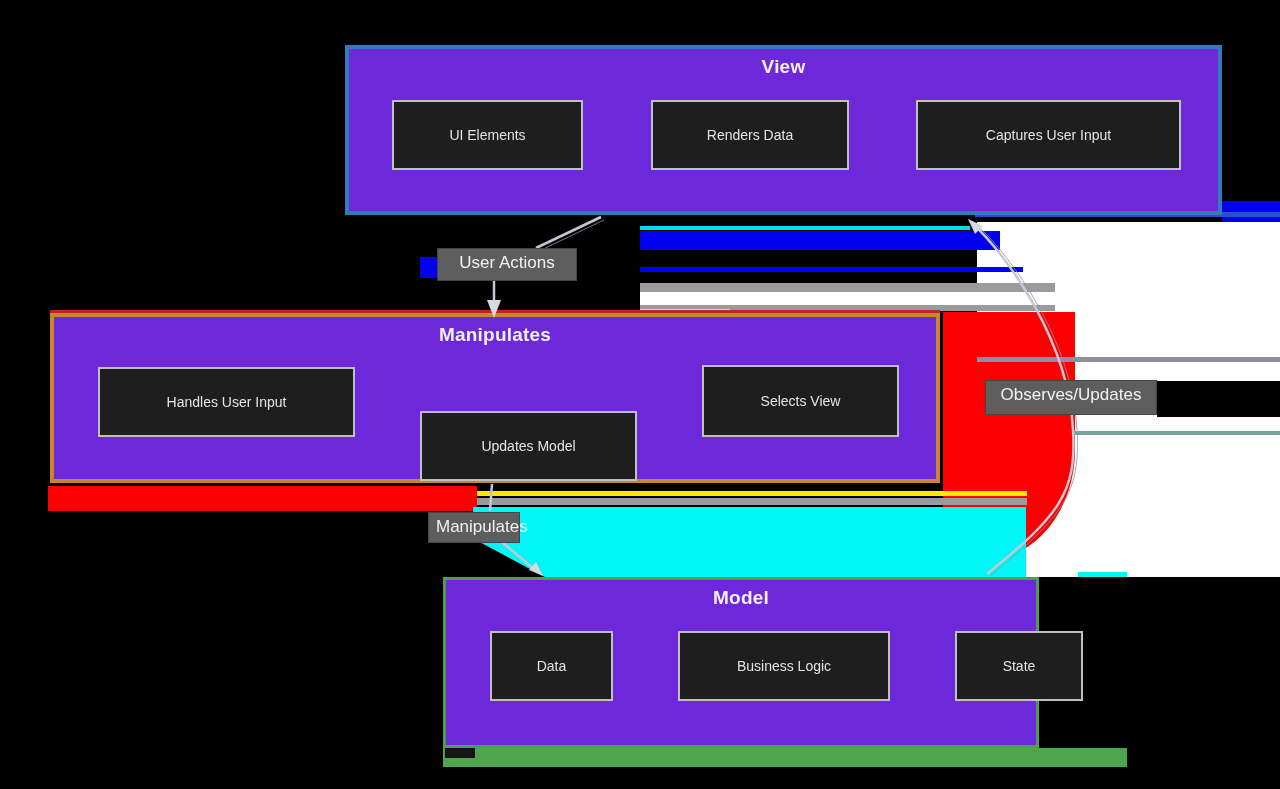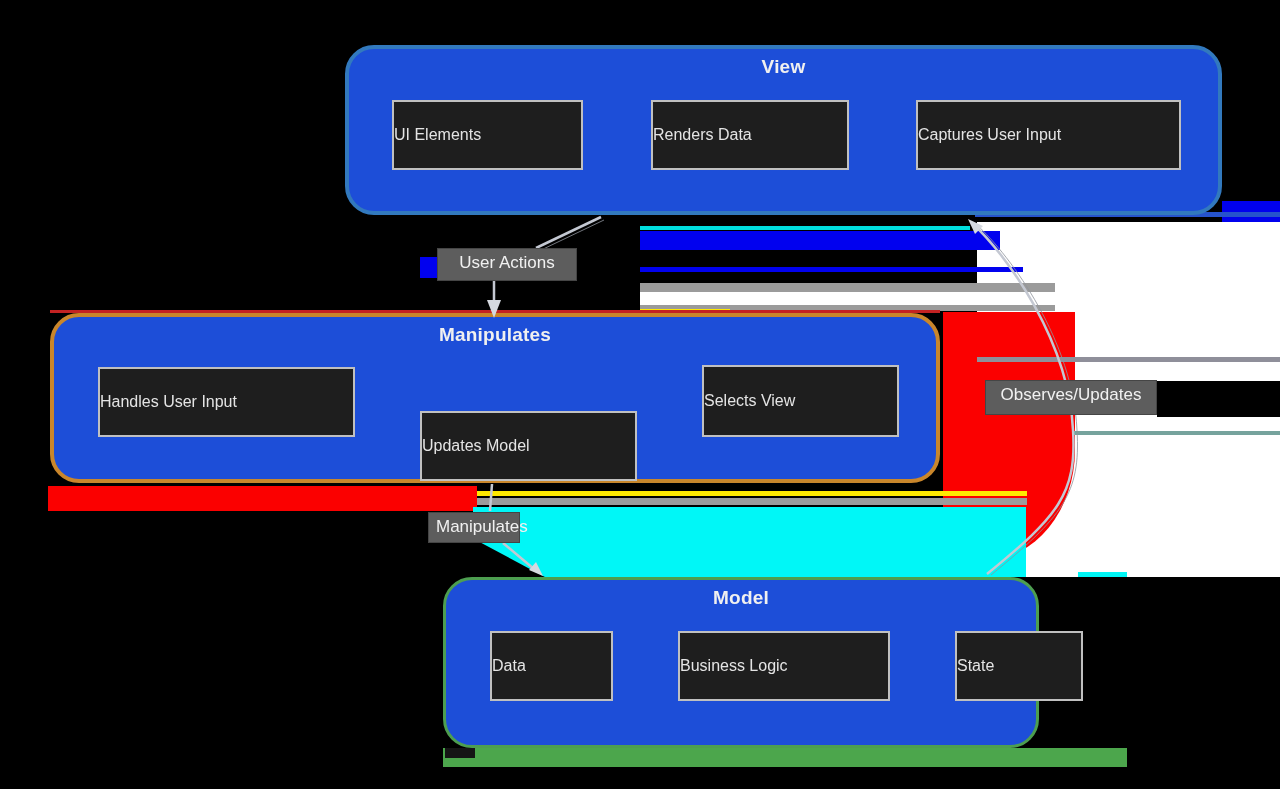--- a/index.html
+++ b/index.html
@@ -1,26 +1,26 @@
 <!DOCTYPE html>
 <html><head>
 <meta charset="utf-8">
 <style>
   html,body{margin:0;padding:0;background:#000;}
   body{width:1280px;height:789px;position:relative;overflow:hidden;
        font-family:"Liberation Sans","DejaVu Sans",sans-serif;color:#e9e9e9;}
   
   .art{position:absolute;}
   
-  .group{position:absolute;box-sizing:border-box;background:#1d4ed8;border-radius:29px;}
+  .group{position:absolute;box-sizing:border-box;background:#6d28d9;}
   .group-title{position:absolute;top:7px;left:0;right:0;text-align:center;
                font-size:19px;font-weight:600;color:#f0f0f0;letter-spacing:.2px;}
   .subnode{position:absolute;box-sizing:border-box;background:#1e1e1e;
-           border:2px solid #c0c0c0;display:flex;align-items:center;
-           font-size:16px;color:#e4e4e4;white-space:nowrap;}
+           border:2px solid #c0c0c0;display:flex;align-items:center;justify-content:center;
+           font-size:14px;color:#e4e4e4;white-space:nowrap;}
   
   .edge-label{position:absolute;background:#5d5d5d;border:1px solid #454545;
               color:#f1f1f1;font-size:17px;padding:4px 7px;white-space:nowrap;
               text-align:center;box-sizing:border-box;}
   svg.edges{position:absolute;left:0;top:0;pointer-events:none;}
 </style>
 </head>
 <body>
 
 <div class="art" style="left:977px;top:222px;width:303px;height:355px;background:#ffffff;"></div>

